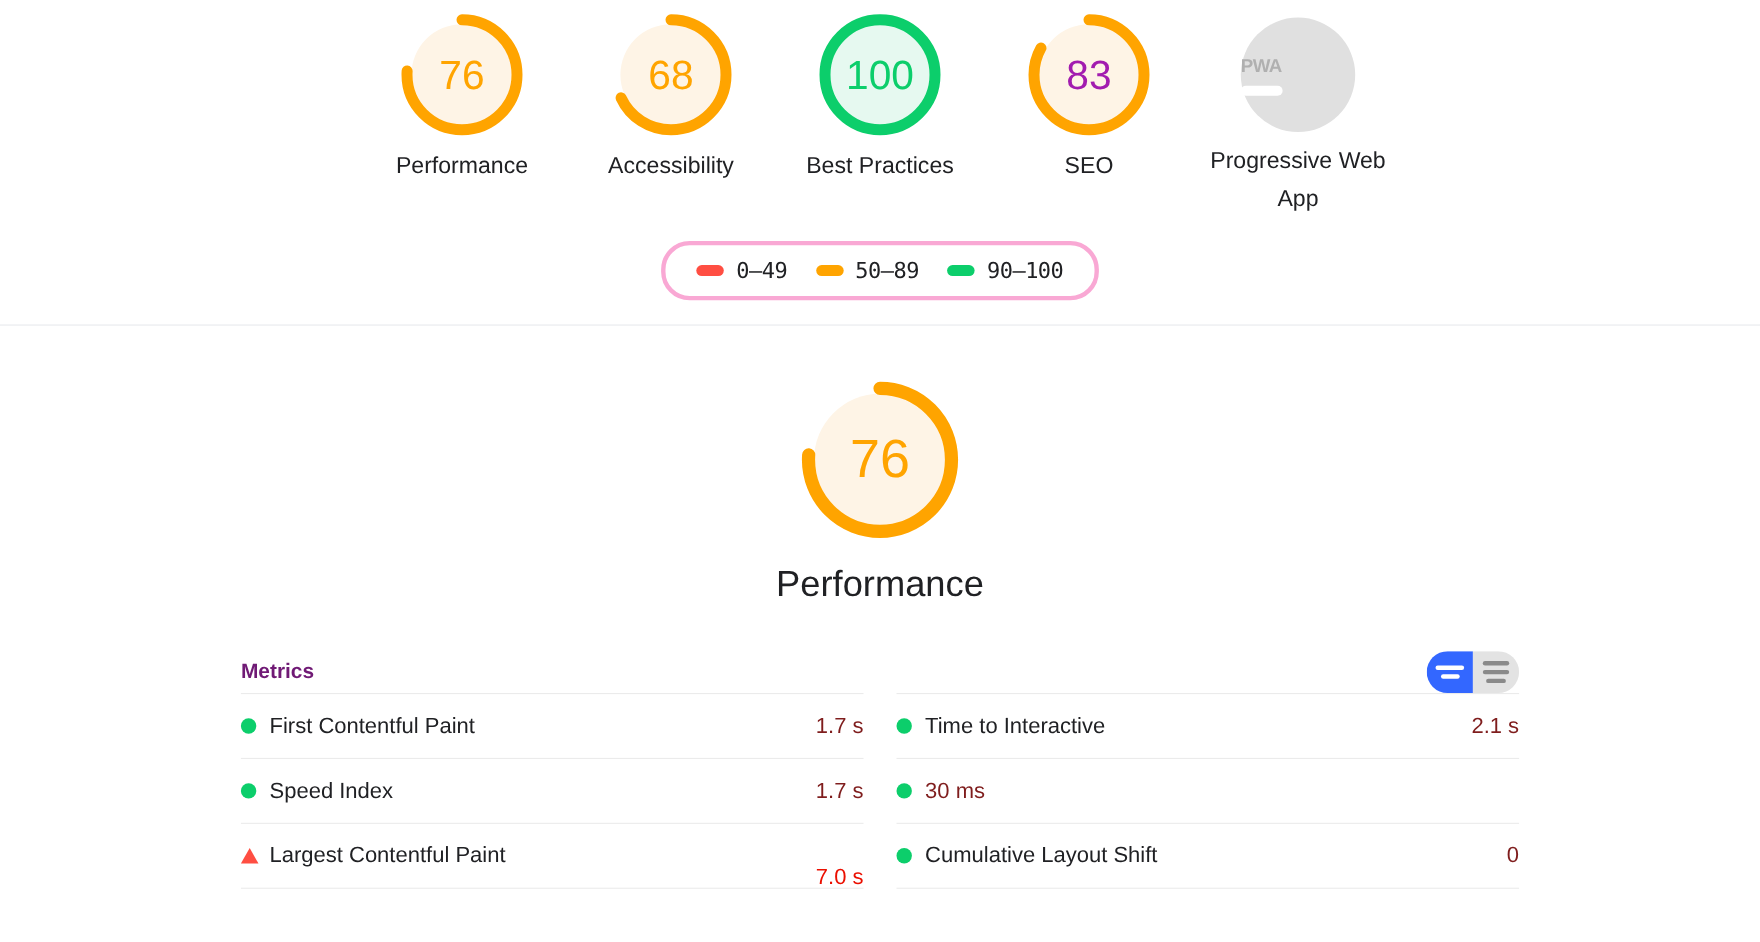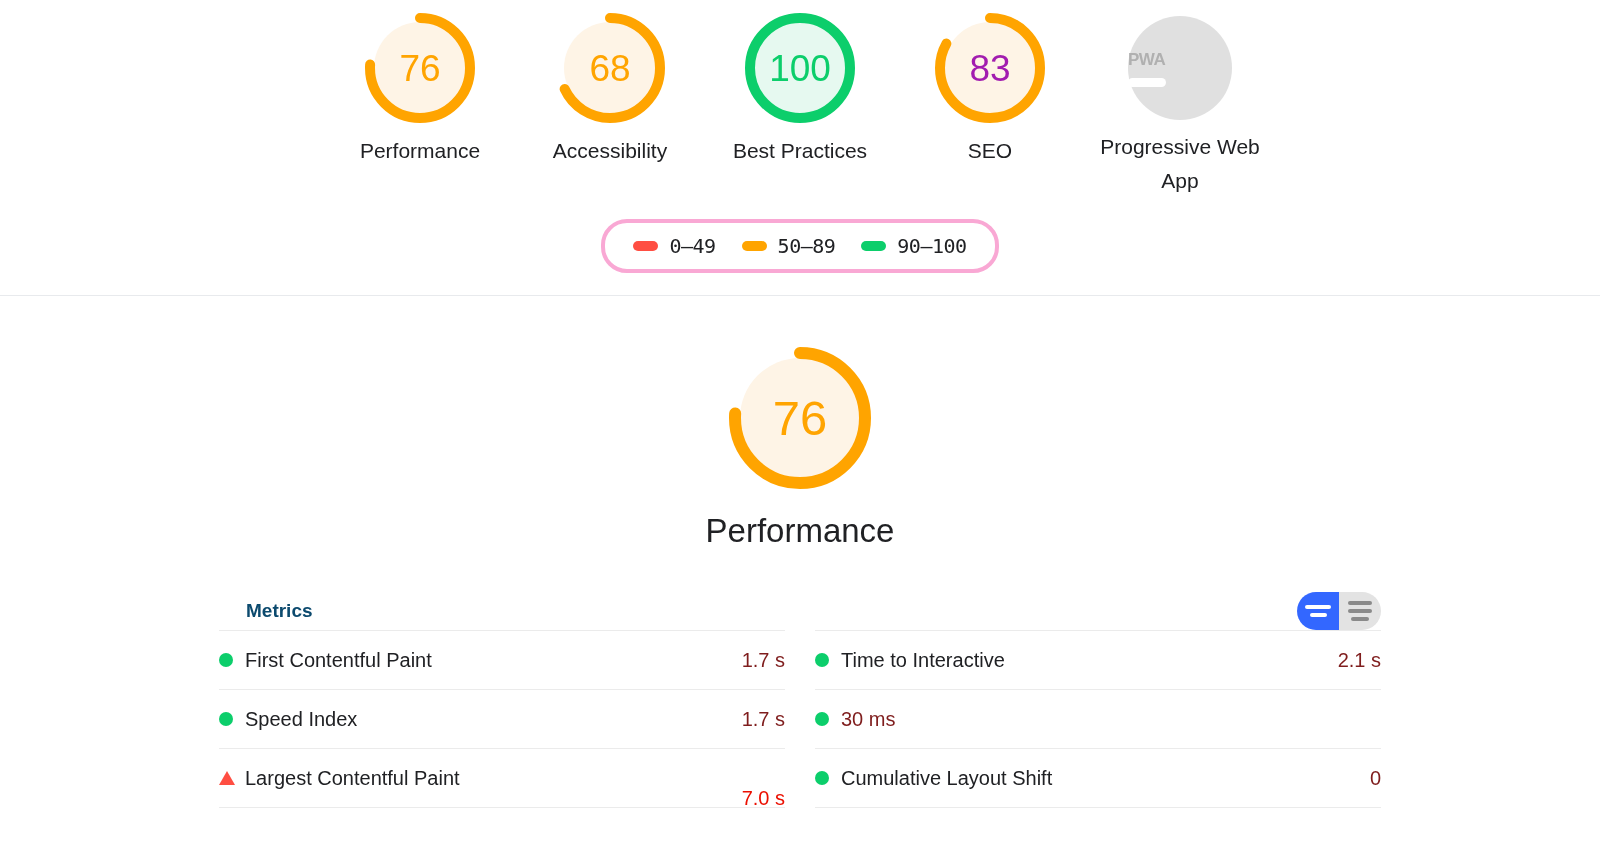--- a/index.html
+++ b/index.html
@@ -131,22 +131,21 @@
   }
   .metrics-head {
     display: flex;
     align-items: center;
     justify-content: space-between;
     height: 34px;
   }
   .metrics-title {
     font-size: 19px;
     font-weight: bold;
-    color: #0c4a6e;
-    margin-left: 27px;
+    color: #701a75;
   }
   .toggle {
     display: inline-flex;
     border-radius: 19px;
     overflow: hidden;
     height: 38px;
     width: 84px;
   }
   .toggle-seg {
     width: 42px; height: 38px;

